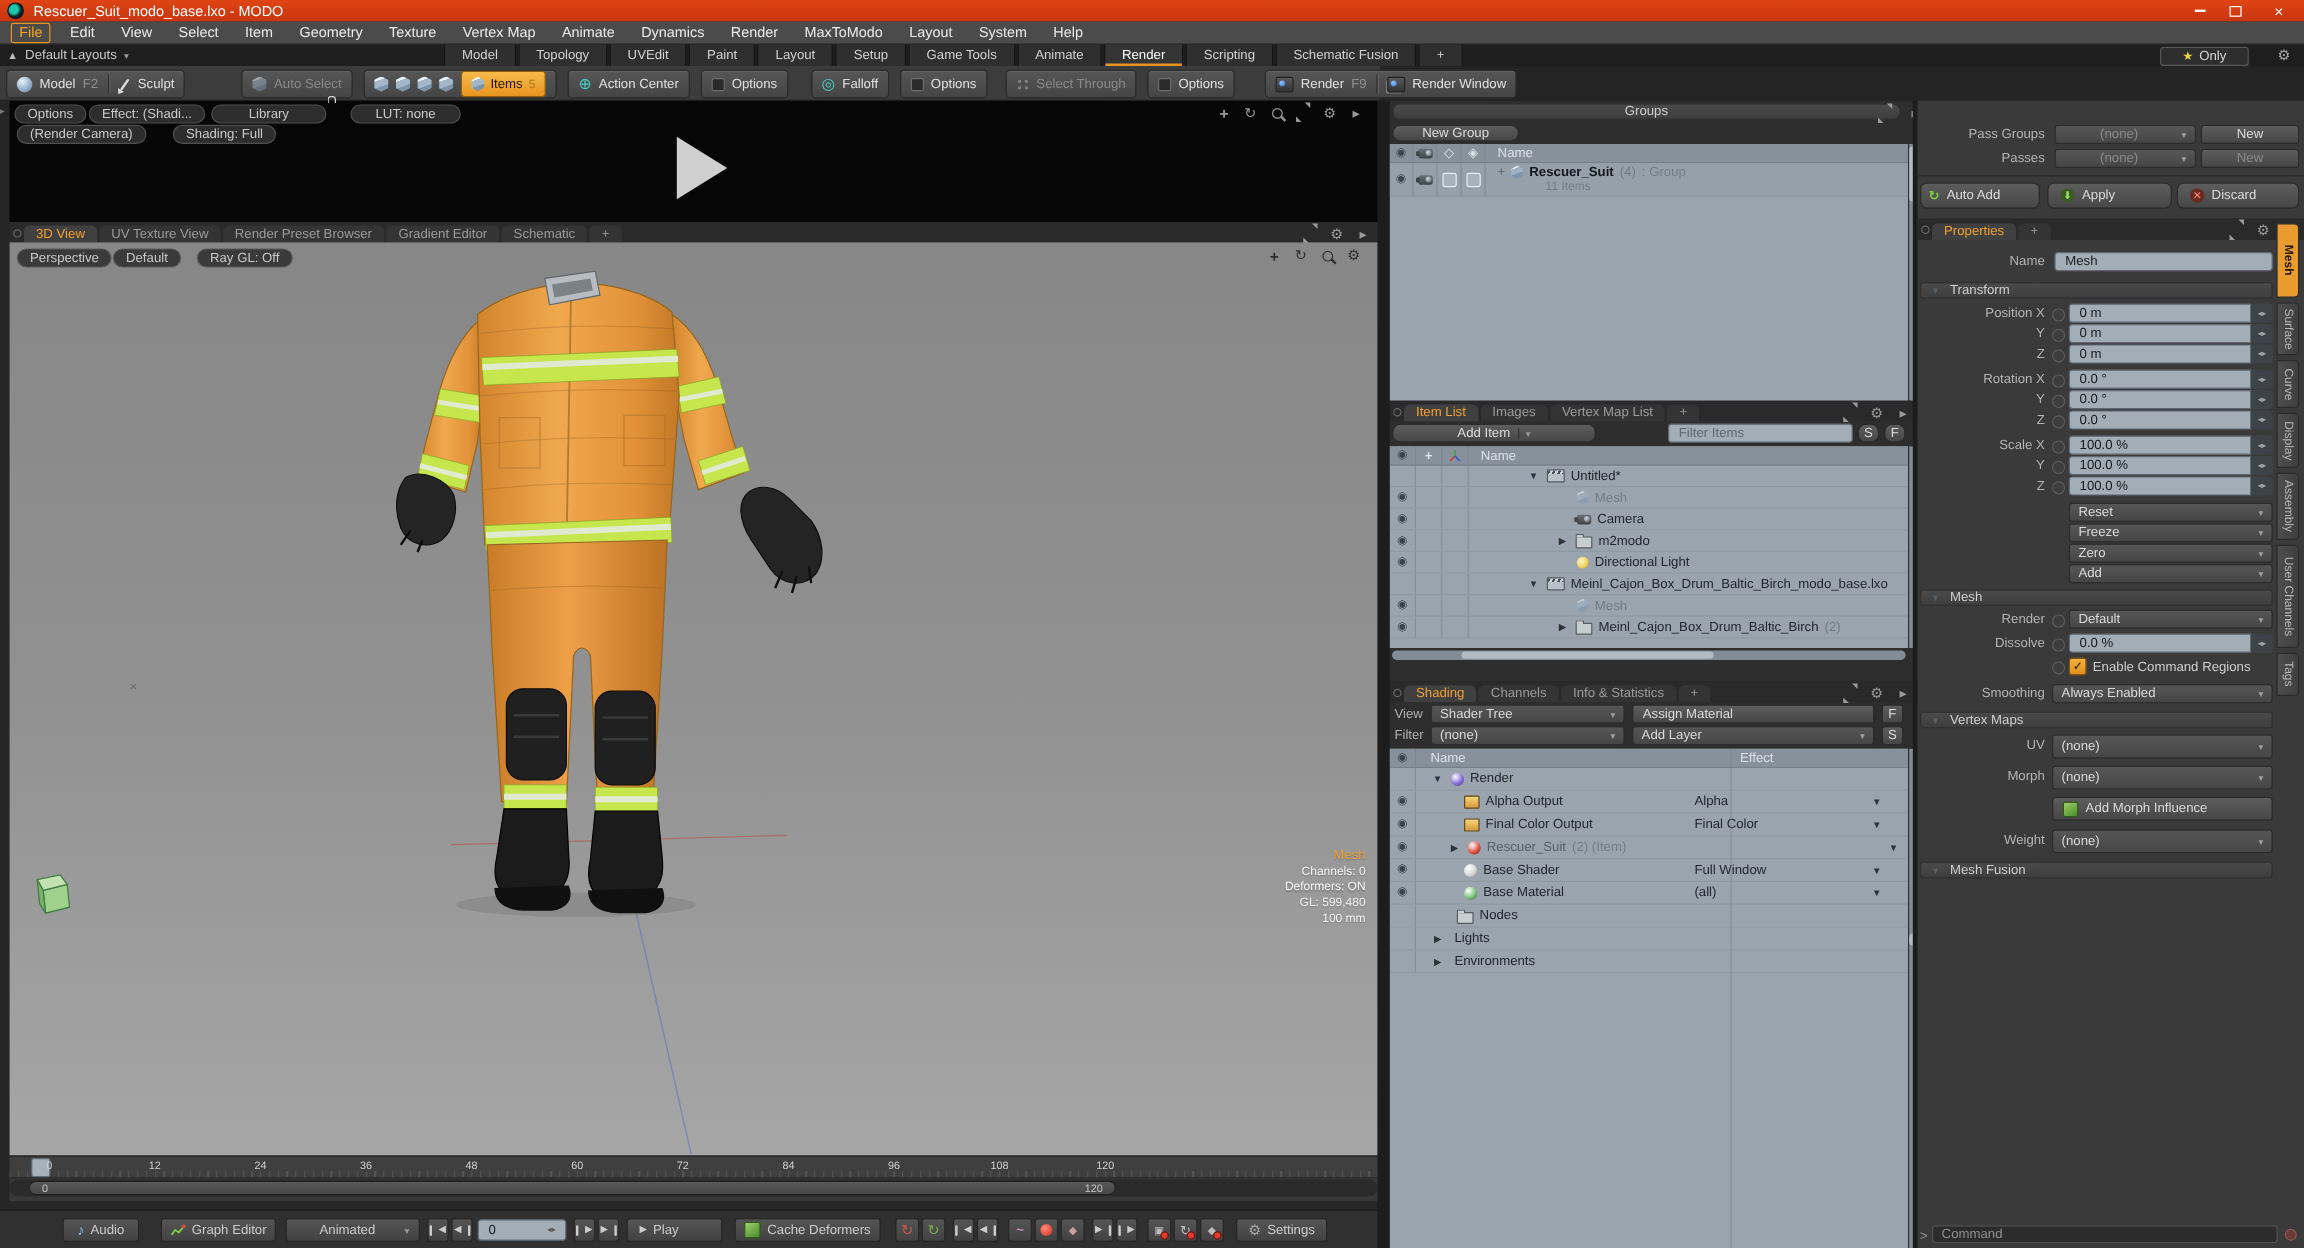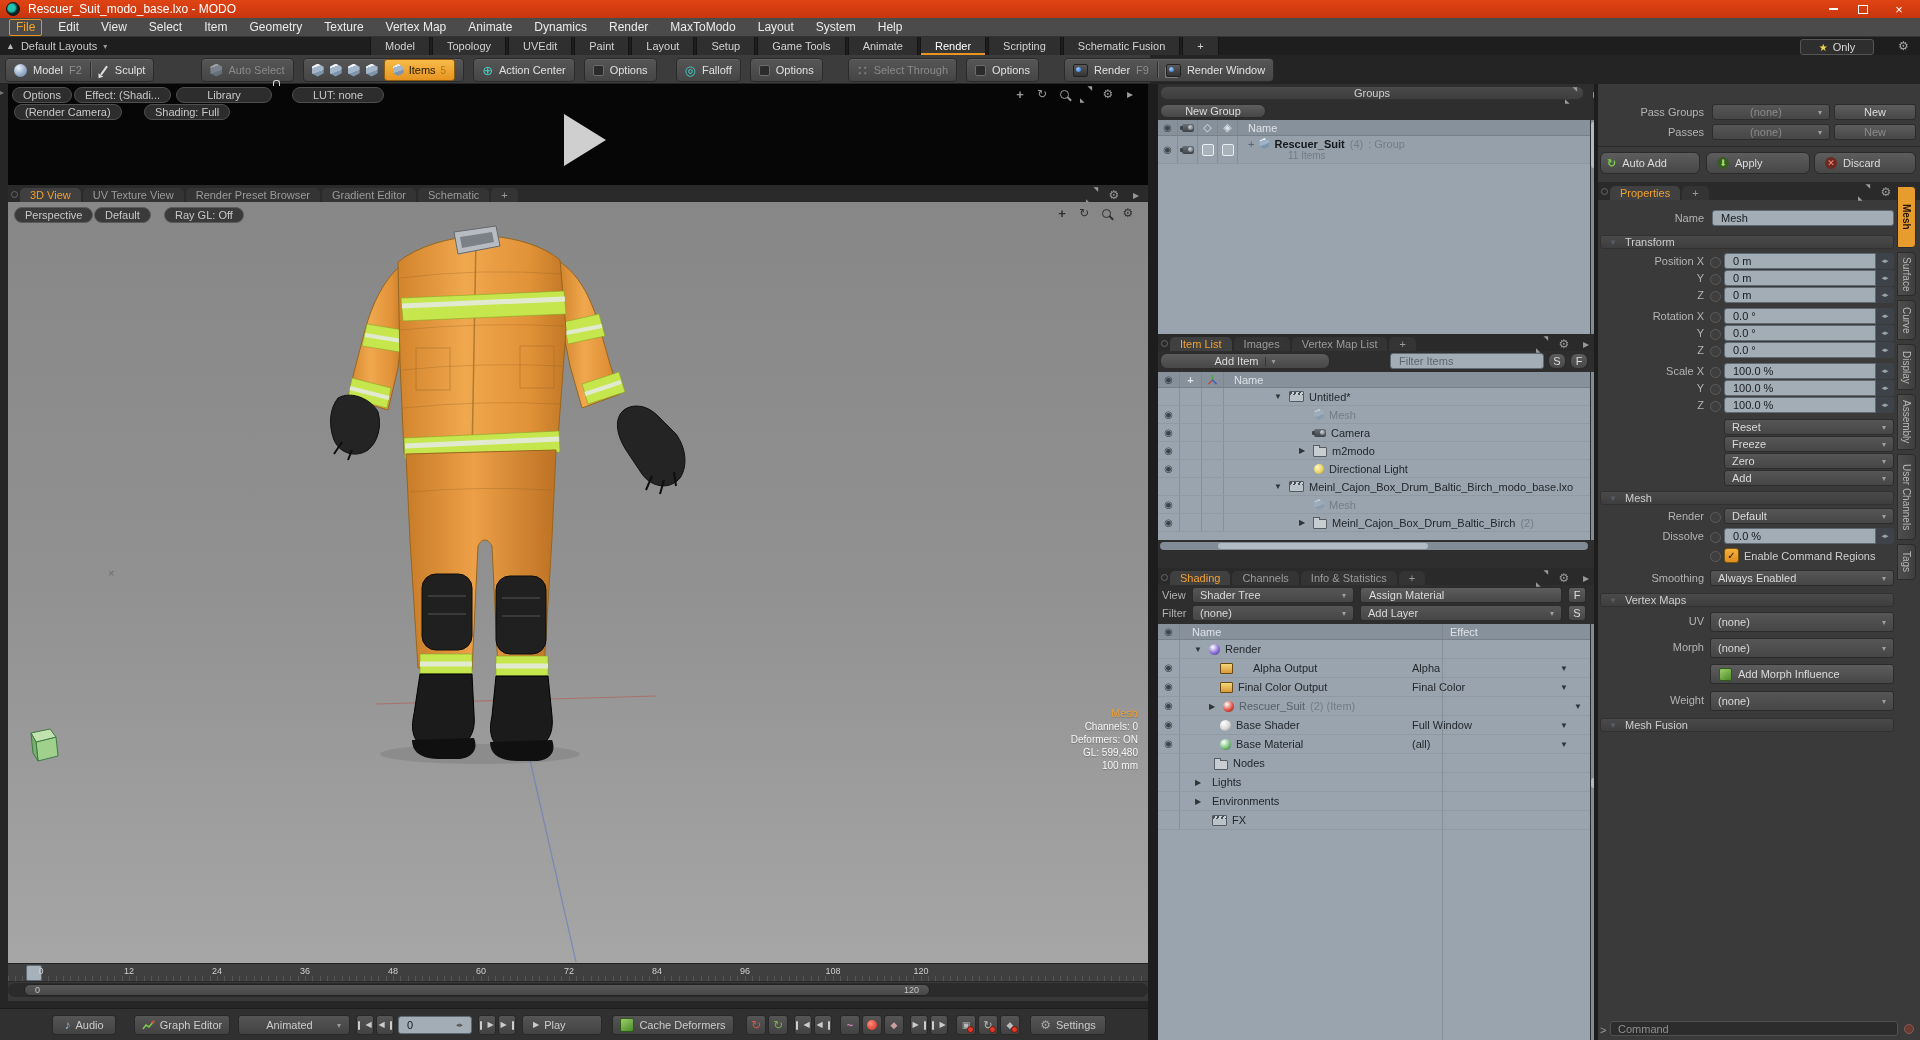--- a/index.html
+++ b/index.html
@@ -220,21 +220,21 @@
         <span class="tlabel">Options</span>
       </span>
       <span class="tgrp" style="margin-left:10px;">
         <span class="teal">◎</span>
         <span class="tlabel">Falloff</span>
       </span>
       <span class="tgrp">
         <span class="opti"></span>
         <span class="tlabel">Options</span>
       </span>
-      <span class="tgrp" style="margin-left:16px;">
+      <span class="tgrp" style="margin-left:6px;">
         <span class="dotsi"></span>
         <span class="gray-out">Select Through</span>
       </span>
       <span class="tgrp">
         <span class="opti"></span>
         <span class="tlabel">Options</span>
       </span>
       <span class="tgrp" style="margin-left:16px;">
         <span class="rndi"></span>
         <span class="tlabel">Render</span>
@@ -732,21 +732,21 @@
         <span class="flex" style="padding-left:12px;gap:5px;width:250px;box-sizing:border-box">
             <span class="twirl">▼</span>
             <span class="sph" style="background:radial-gradient(circle at 35% 30%,#fff,#8a6fd8 55%,#4a3a80 95%)"></span>
             <span>Render</span>
           </span>
       </div>
       <div class="lrow" style="height:18px">
         <span class="cell" style="width:22px">
             <span class="eyeg">◉</span>
           </span>
-        <span class="flex" style="padding-left:40px;gap:20px;width:232px;box-sizing:border-box">
+        <span class="flex" style="padding-left:40px;gap:5px;width:232px;box-sizing:border-box">
             <span class="imgi"></span>
             <span>Alpha Output</span>
           </span>
         <span class="flex" style="width:158px;justify-content:space-between;padding-right:6px">
             <span>Alpha</span>
             <span class="twirl">▼</span>
           </span>
       </div>
       <div class="lrow" style="height:18px">
         <span class="cell" style="width:22px">
@@ -813,27 +813,20 @@
         <span class="flex" style="padding-left:12px;gap:8px">
             <span class="twirl">▶</span>
             <span>Lights</span>
           </span>
       </div>
       <div class="lrow" style="height:18px">
         <span class="cell" style="width:22px"></span>
         <span class="flex" style="padding-left:12px;gap:8px">
             <span class="twirl">▶</span>
             <span>Environments</span>
-          </span>
-      </div>
-      <div class="lrow" style="height:18px">
-        <span class="cell" style="width:22px"></span>
-        <span class="flex" style="padding-left:32px;gap:5px">
-            <span class="scenei"></span>
-            <span>FX</span>
           </span>
       </div>
     </div>
     <div class="abs" style="left:433px;top:56px;width:6px;height:416px;background:#828c96">
       <div style="position:absolute;top:154px;left:0;width:6px;height:10px;background:#b2bac2;border-radius:3px"></div>
     </div>
   </div>
 
   <div class="abs" style="left:1148px;top:84px;width:10px;height:956px;background:#1d1d1d"></div>
   <div class="abs" style="left:1594px;top:84px;width:4px;height:956px;background:#1d1d1d"></div>

